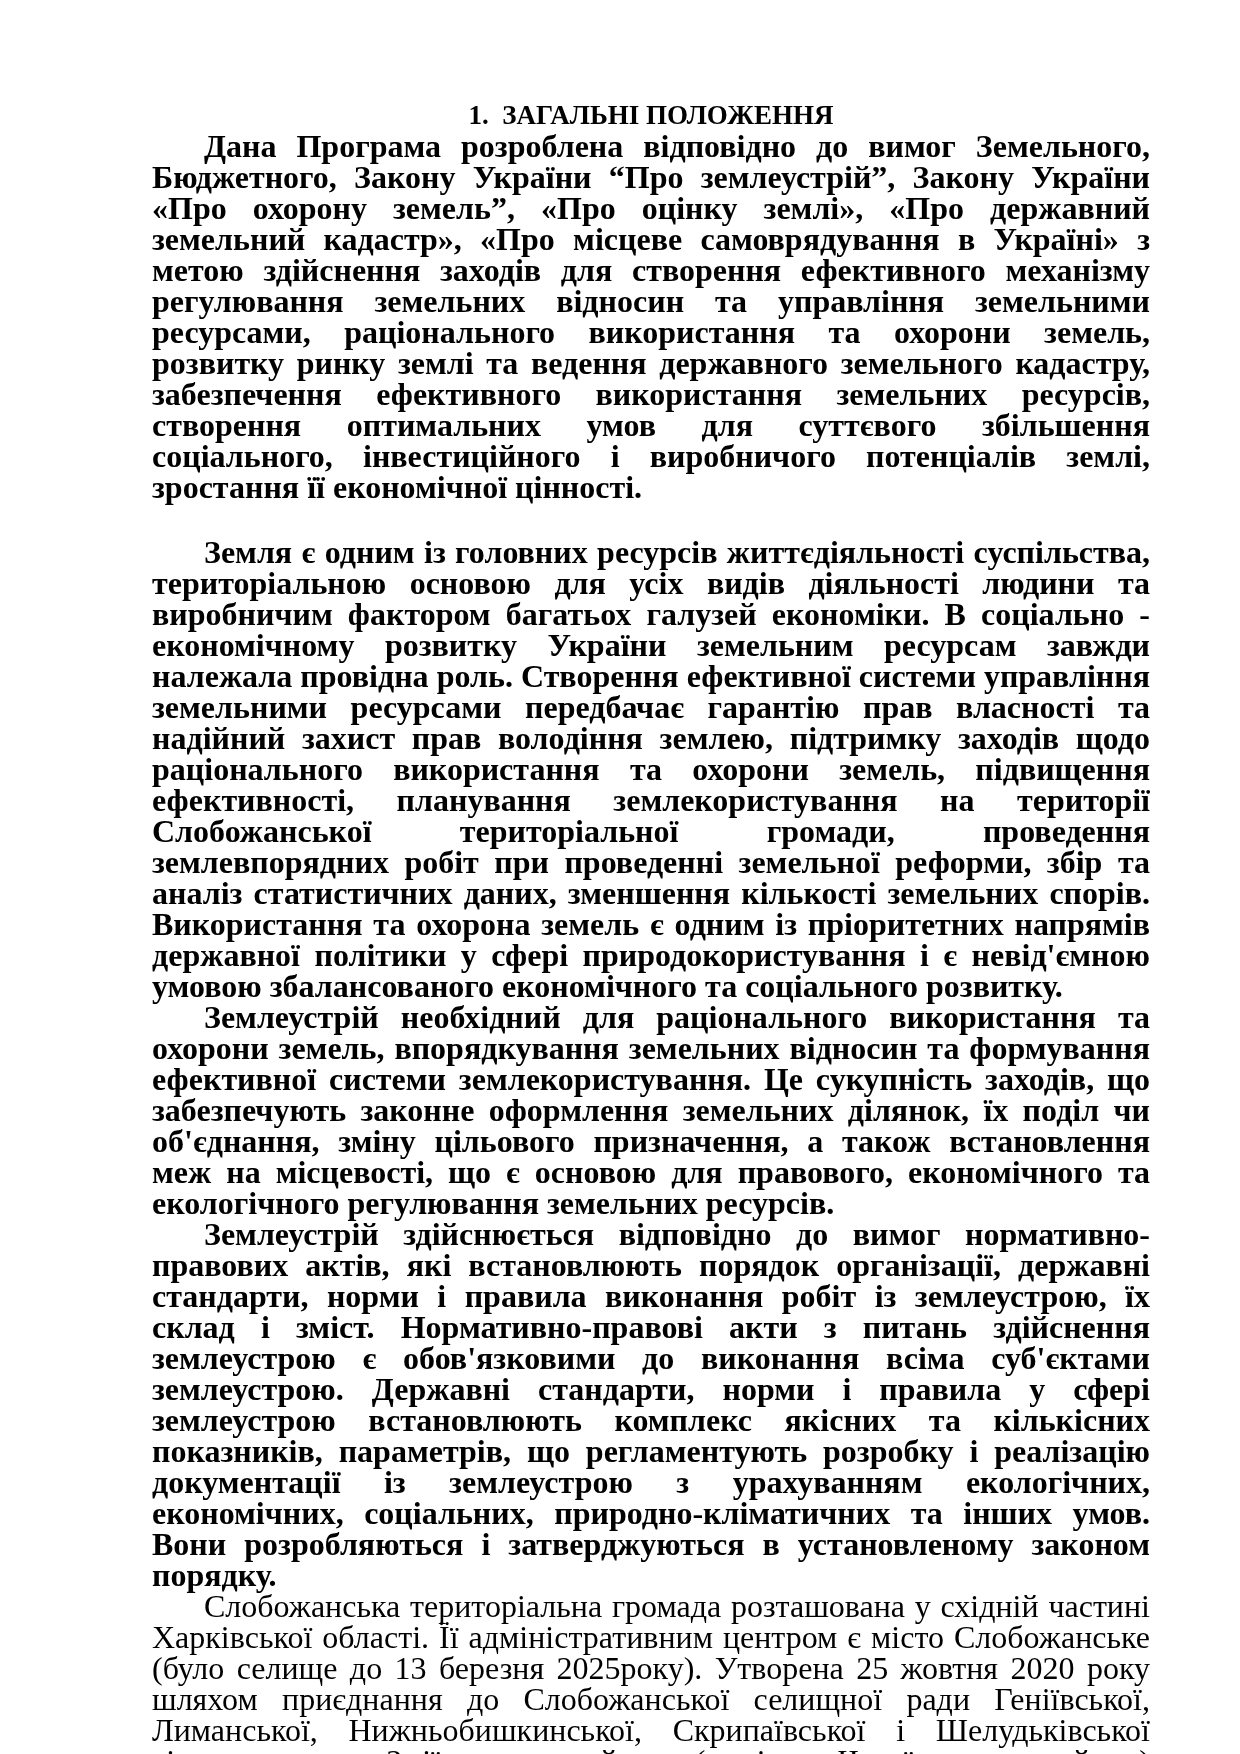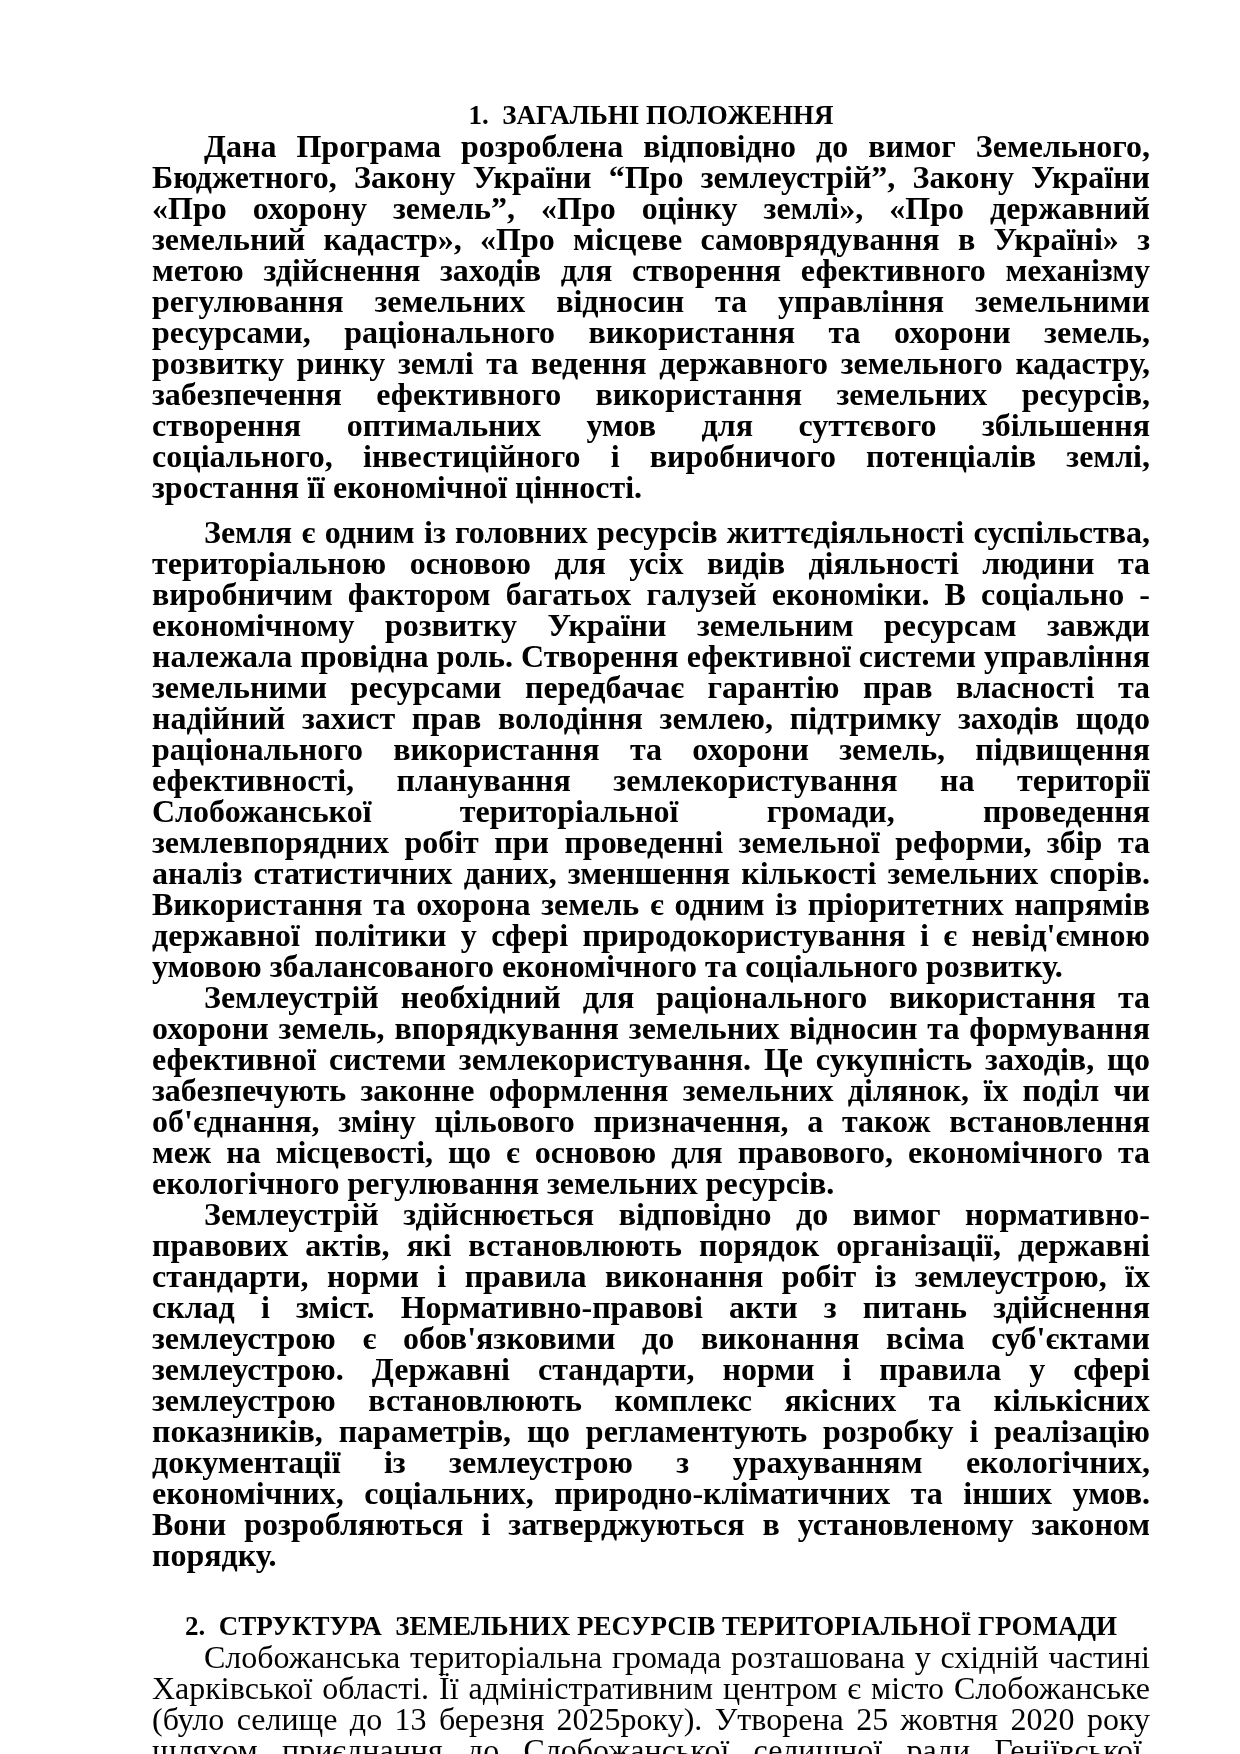--- a/index.html
+++ b/index.html
@@ -31,39 +31,38 @@
   h2 { margin-top: 40px; }
   p {
     font-size: 32px;
     line-height: 31px;
     margin: 0;
     text-align: justify;
     text-indent: 52px;
     font-weight: normal;
   }
   .b { font-weight: bold; }
-  .gap-above { margin-top: 14px; }
+  .gap-above { margin-top: 34px; }
   .deep-indent { text-indent: 98px; }
   .small-gap { margin-top: 8px; }
 </style>
 </head>
 <body>
 
 <div class="page">
 
   <h1>1.&nbsp;&nbsp;ЗАГАЛЬНІ ПОЛОЖЕННЯ</h1>
 
   <p class="b">Дана Програма розроблена відповідно до вимог Земельного, Бюджетного, Закону України “Про землеустрій”, Закону України «Про охорону земель”, «Про оцінку землі», «Про державний земельний кадастр», «Про місцеве самоврядування в Україні» з метою здійснення заходів для створення ефективного механізму регулювання земельних відносин та управління земельними ресурсами, раціонального використання та охорони земель, розвитку ринку землі та ведення державного земельного кадастру, забезпечення ефективного використання земельних ресурсів, створення оптимальних умов для суттєвого збільшення соціального, інвестиційного і виробничого потенціалів землі, зростання її економічної цінності.</p>
 
   <p class="b gap-above">Земля є одним із головних ресурсів життєдіяльності суспільства, територіальною основою для усіх видів діяльності людини та виробничим фактором багатьох галузей економіки. В соціально - економічному розвитку України земельним ресурсам завжди належала провідна роль. Створення ефективної системи управління земельними ресурсами передбачає гарантію прав власності та надійний захист прав володіння землею, підтримку заходів щодо раціонального використання та охорони земель, підвищення ефективності, планування землекористування на території Слобожанської територіальної громади, проведення землевпорядних робіт при проведенні земельної реформи, збір та аналіз статистичних даних, зменшення кількості земельних спорів. Використання та охорона земель є одним із пріоритетних напрямів державної політики у сфері природокористування і є невід'ємною умовою збалансованого економічного та соціального розвитку.</p>
 
   <p class="b">Землеустрій необхідний для раціонального використання та охорони земель, впорядкування земельних відносин та формування ефективної системи землекористування. Це сукупність заходів, що забезпечують законне оформлення земельних ділянок, їх поділ чи об'єднання, зміну цільового призначення, а також встановлення меж на місцевості, що є основою для правового, економічного та екологічного регулювання земельних ресурсів.</p>
 
   <p class="b">Землеустрій здійснюється відповідно до вимог нормативно-правових актів, які встановлюють порядок організації, державні стандарти, норми і правила виконання робіт із землеустрою, їх склад і зміст. Нормативно-правові акти з питань здійснення землеустрою є обов'язковими до виконання всіма суб'єктами землеустрою. Державні стандарти, норми і правила у сфері землеустрою встановлюють комплекс якісних та кількісних показників, параметрів, що регламентують розробку і реалізацію документації із землеустрою з урахуванням екологічних, економічних, соціальних, природно-кліматичних та інших умов. Вони розробляються і затверджуються в установленому законом порядку.</p>
 
-  <h2>2.&nbsp;&nbsp;СТРУКТУРА&nbsp; ЗЕМЕЛЬНИХ РЕСУРСІВ ТЕРИТОРІАЛЬНОЇ ГРОМАДИ</h2>
 
   <p>Слобожанська територіальна громада розташована у східній частині Харківської області. Її адміністративним центром є місто Слобожанське (було селище до 13 березня 2025року). Утворена 25 жовтня 2020 року шляхом приєднання до Слобожанської селищної ради Геніївської, Лиманської, Нижньобишкинської, Скрипаївської і Шелудьківської сільських рад Зміївського району (нині – Чугуївського району) Харківської області.</p>
 
 
   <p class="deep-indent small-gap"><span>Рішенням XVIII сесії VIII скликання від 21.10.2021 року № 715-VIII «Про утворення старостинських округів на території Слобожанської селищної територіальної громади» в громаді створено </span></p>
 
 </div>
 
 </body></html>

